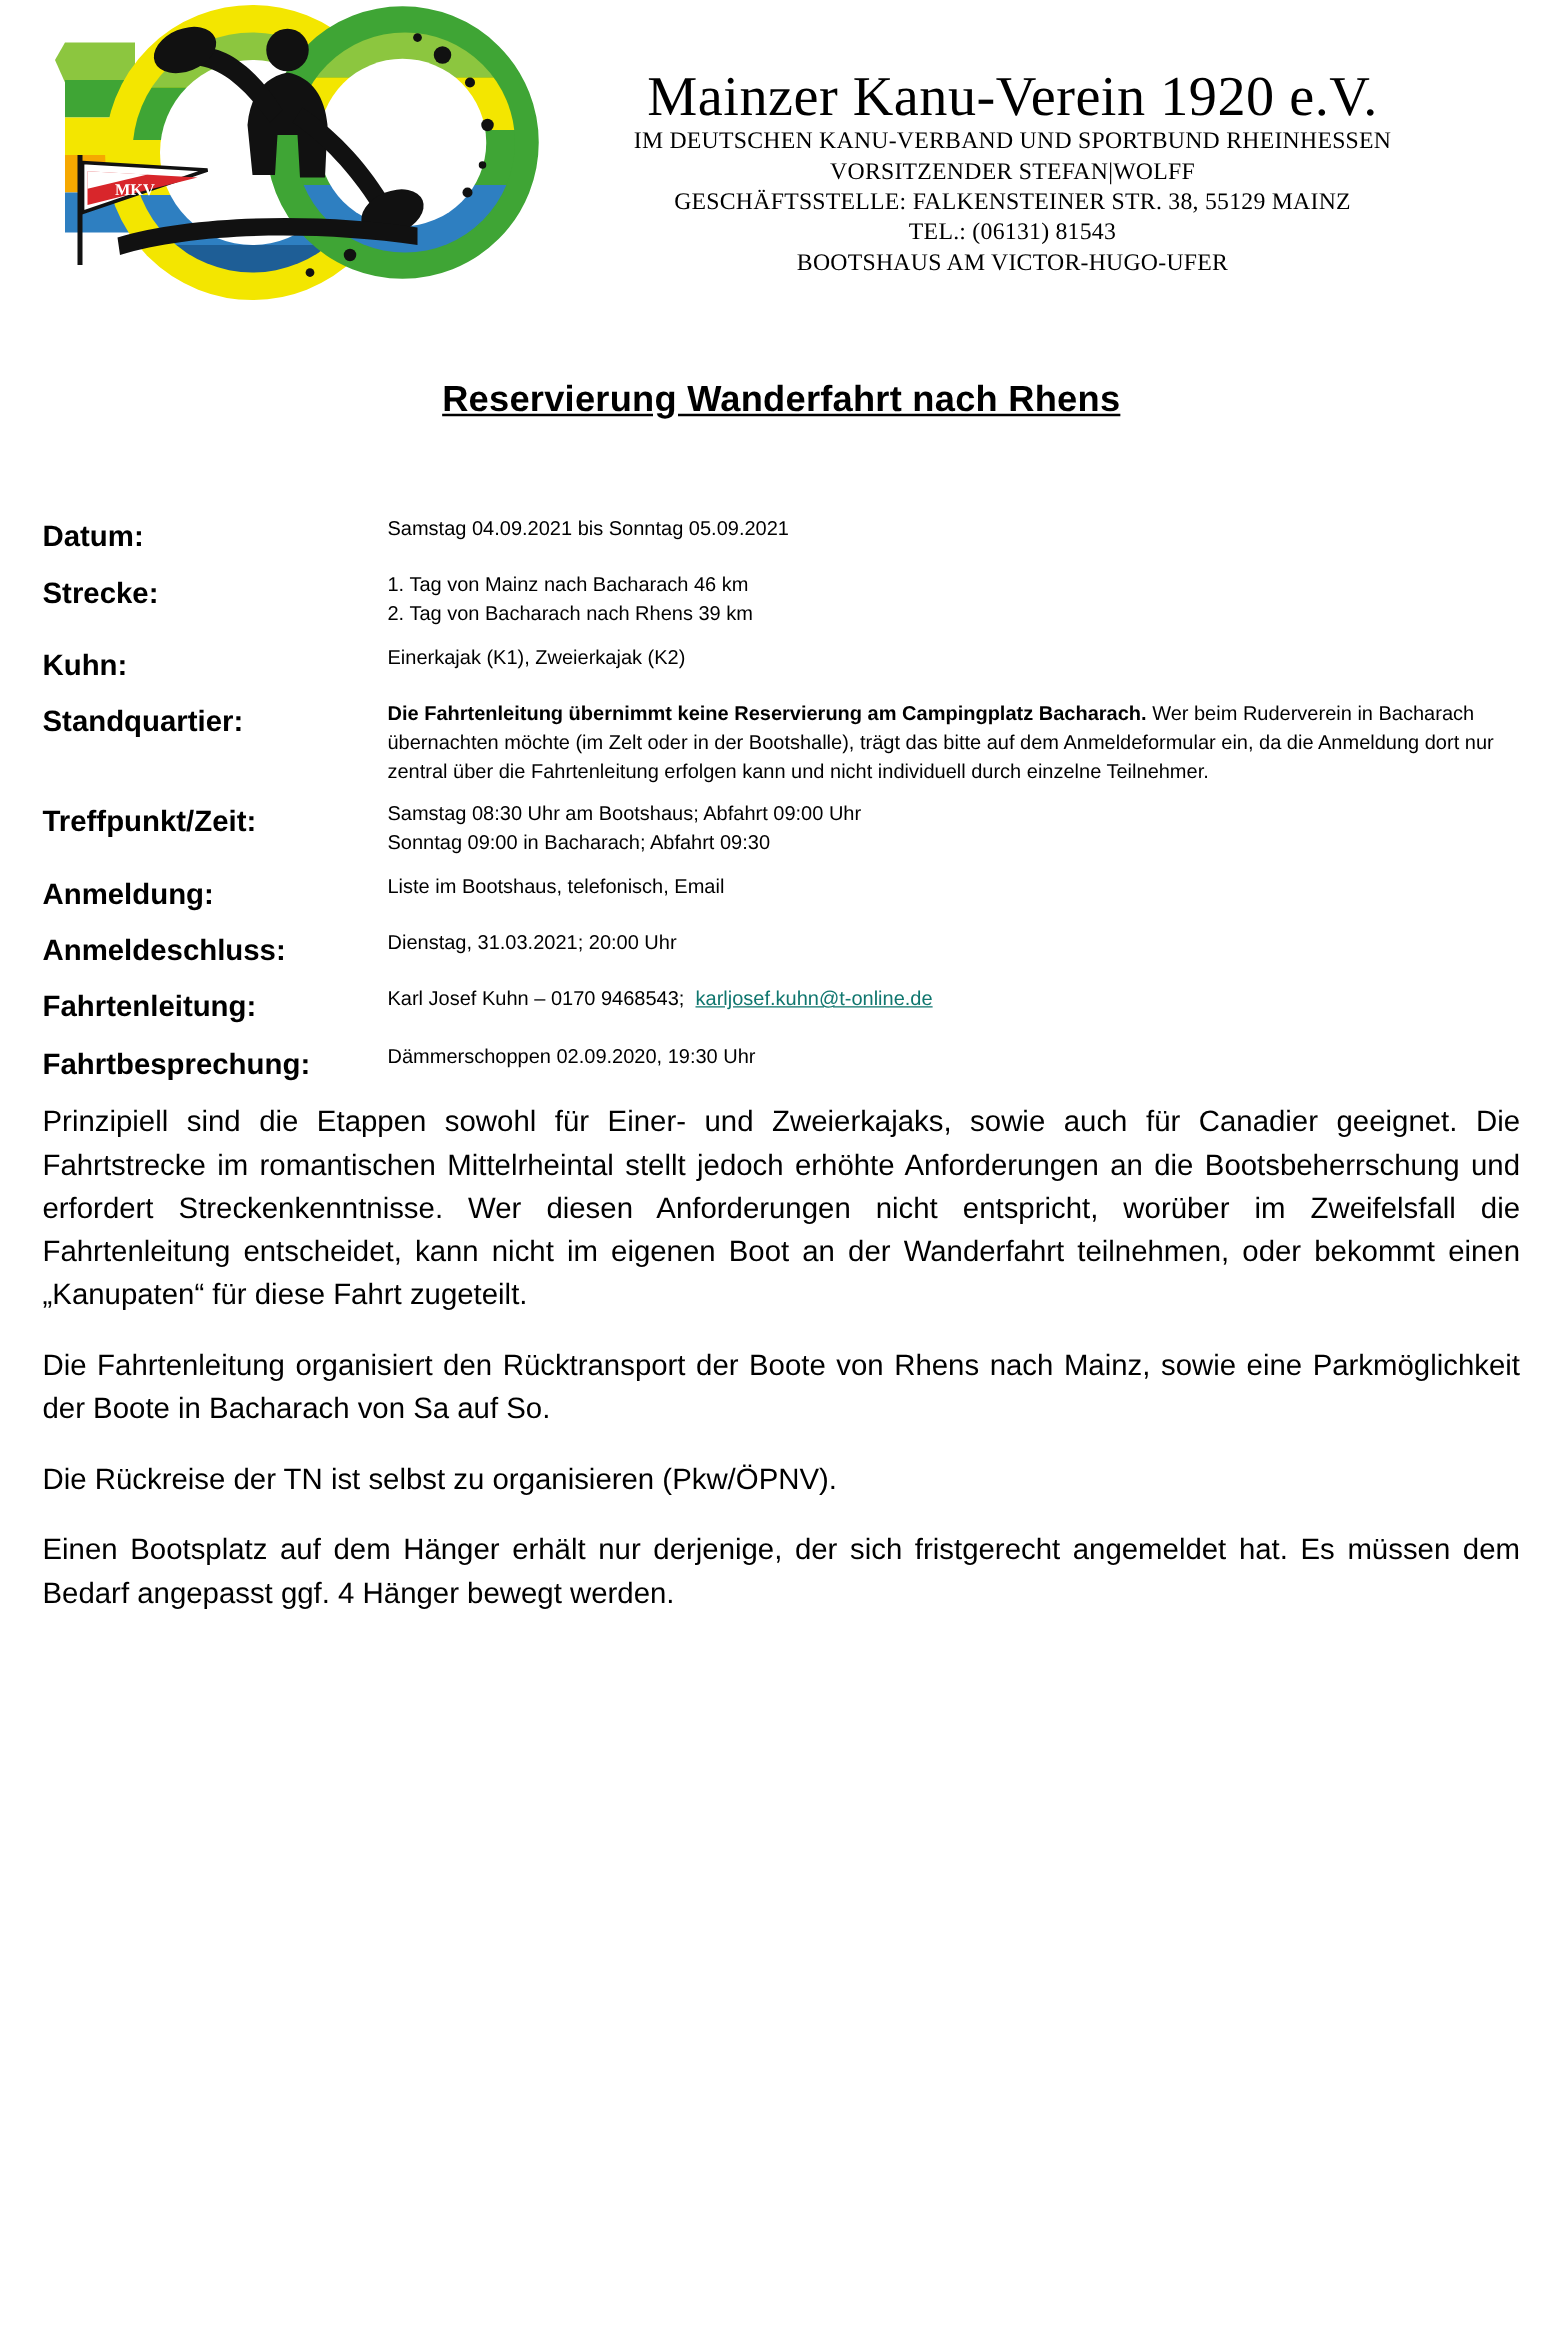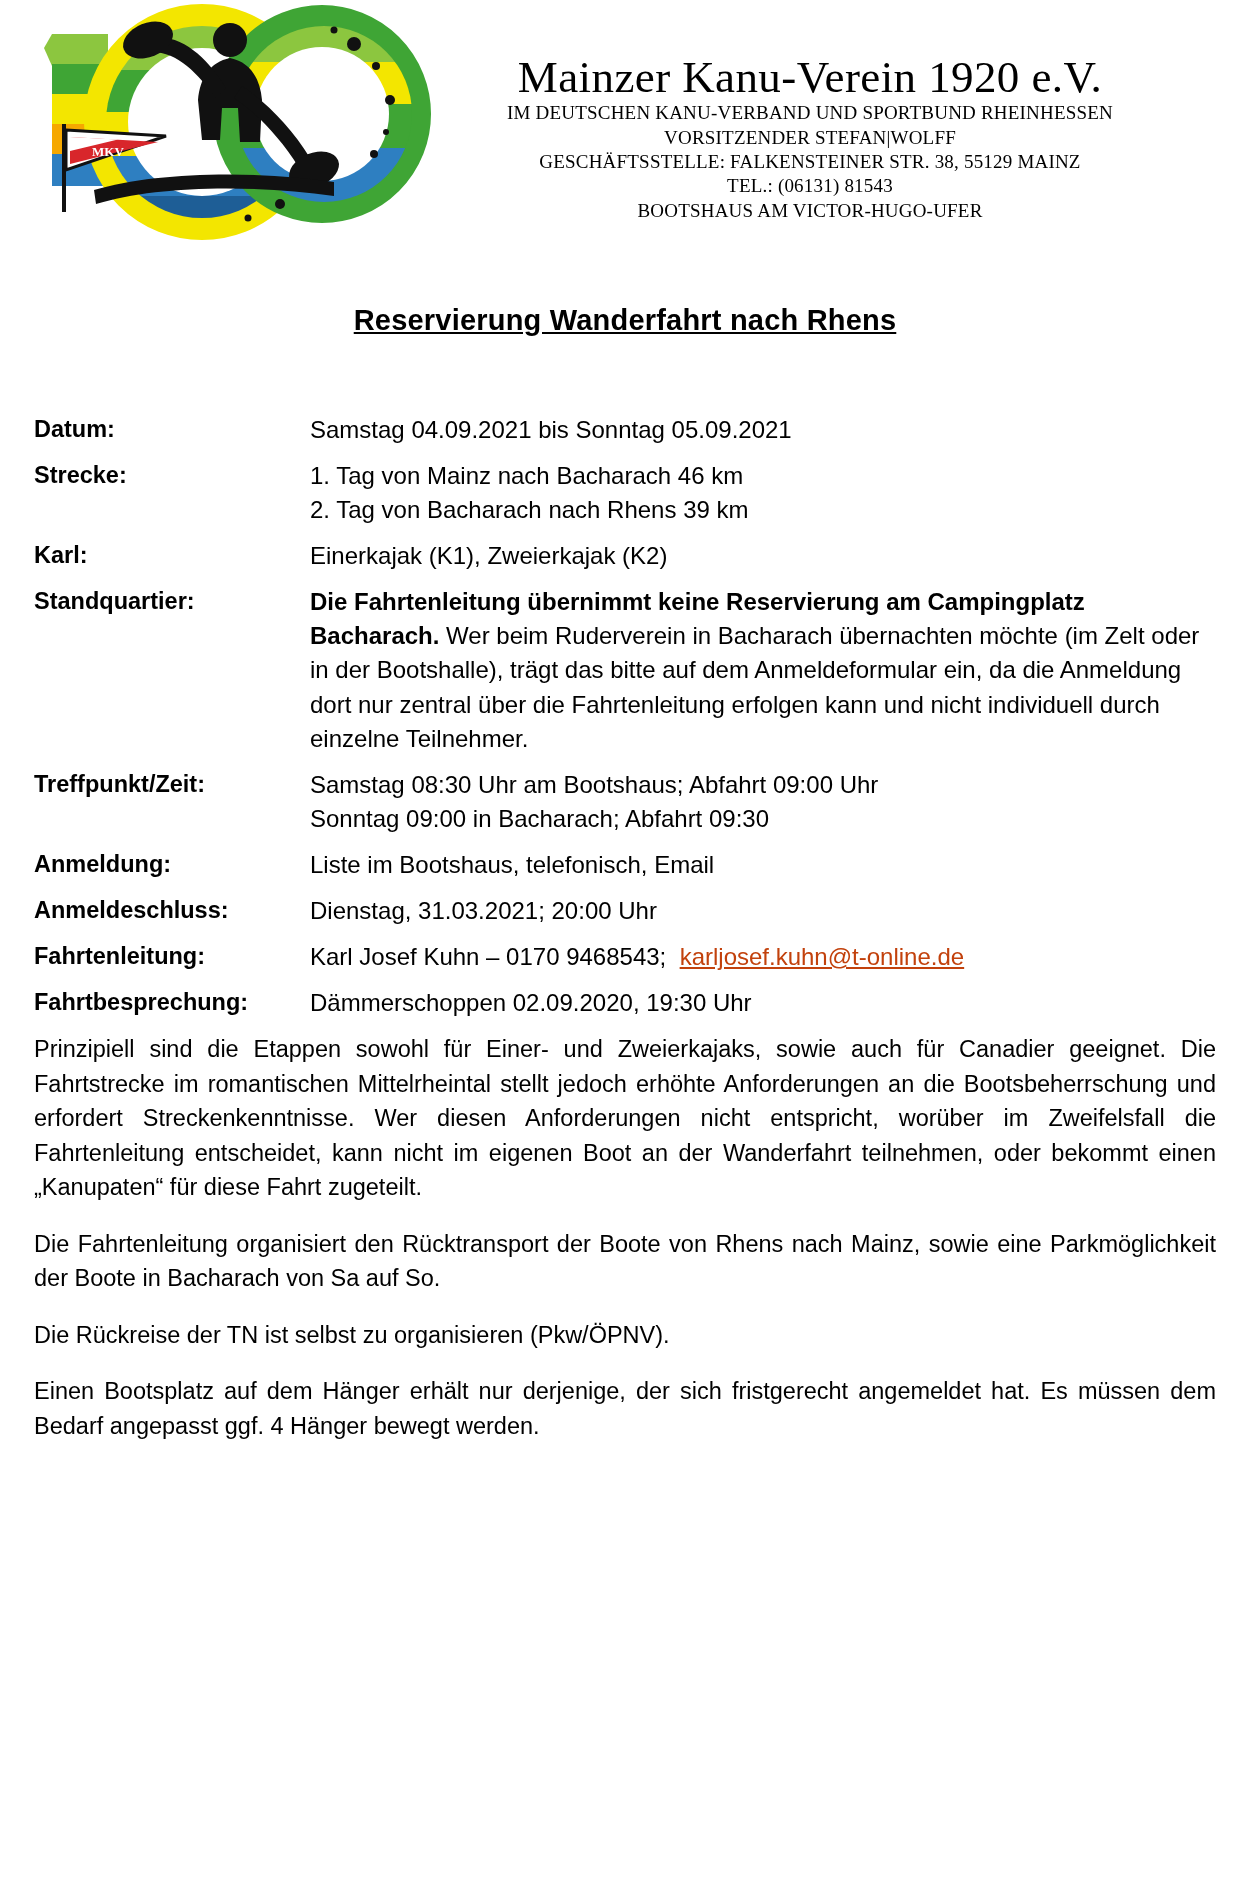--- a/index.html
+++ b/index.html
@@ -87,28 +87,28 @@
   }
   .label {
     flex: 0 0 276px;
     font-size: 23.5px;
     font-weight: bold;
     line-height: 1.42;
     padding-left: 0;
   }
   .value {
     flex: 1 1 auto;
-    font-size: 24px;
+    font-size: 16px;
     line-height: 1.42;
   }
   .value .b { font-weight: bold; }
   .value .line { display: block; }
   .value .line.sp { margin-top: 16px; }
   a.mail {
-    color: #c2410c;
+    color: #0f766e;
     text-decoration: underline;
   }
 
   
   .body-text {
   }
   .body-text p {
     font-size: 23.5px;
     line-height: 1.47;
     text-align: justify;
@@ -222,21 +222,21 @@
 
     <div class="row">
       <div class="label">Strecke:</div>
       <div class="value">
         <span class="line">1. Tag von Mainz nach Bacharach 46 km</span>
         <span class="line">2. Tag von Bacharach nach Rhens 39 km</span>
       </div>
     </div>
 
     <div class="row">
-      <div class="label">Karl:</div>
+      <div class="label">Kuhn:</div>
       <div class="value">
         <span class="line">Einerkajak (K1), Zweierkajak (K2)</span>
       </div>
     </div>
 
     <div class="row">
       <div class="label">Standquartier:</div>
       <div class="value"><span class="b">Die Fahrtenleitung übernimmt keine Reservierung am Campingplatz Bacharach.</span><span> Wer beim Ruderverein in Bacharach übernachten möchte (im Zelt oder in der Bootshalle), trägt das bitte auf dem Anmeldeformular ein, da die Anmeldung dort nur zentral über die Fahrtenleitung erfolgen kann und nicht individuell durch einzelne Teilnehmer.</span></div>
     </div>
 

